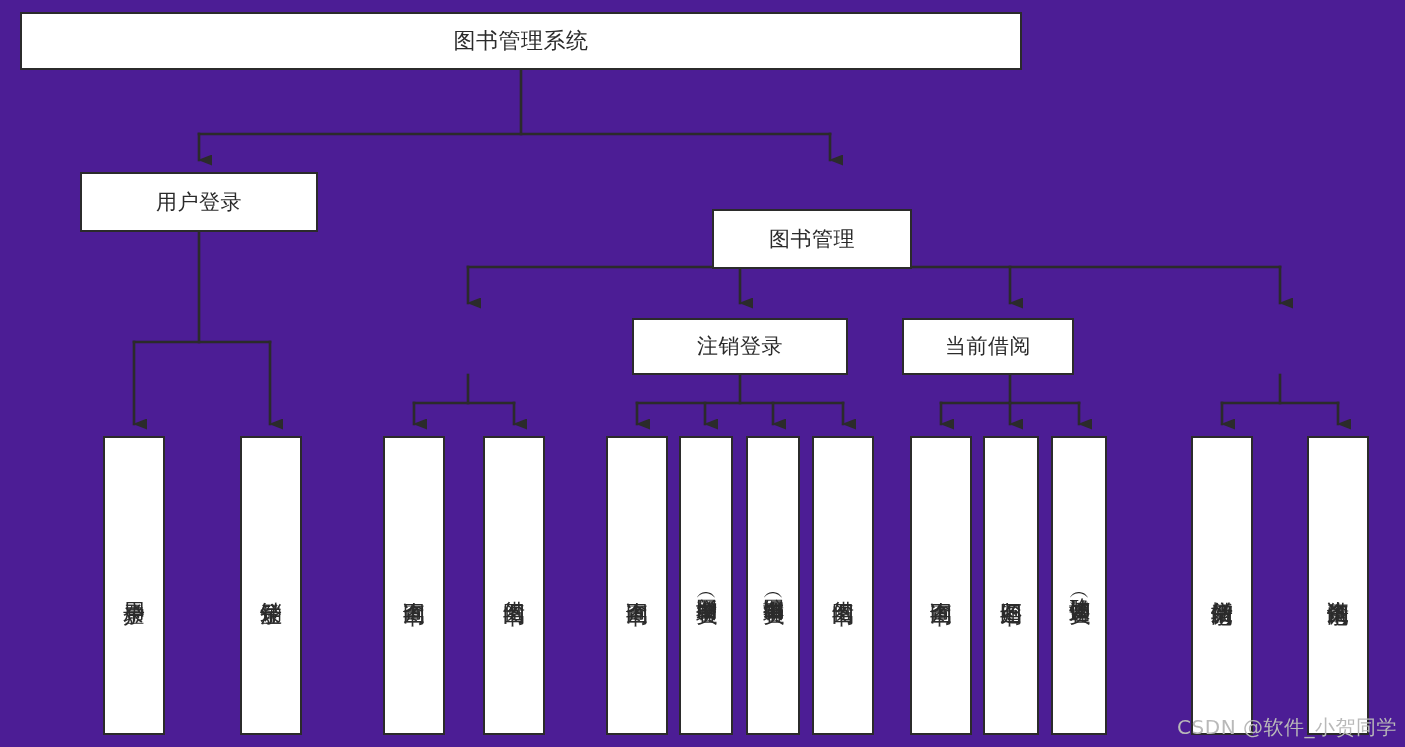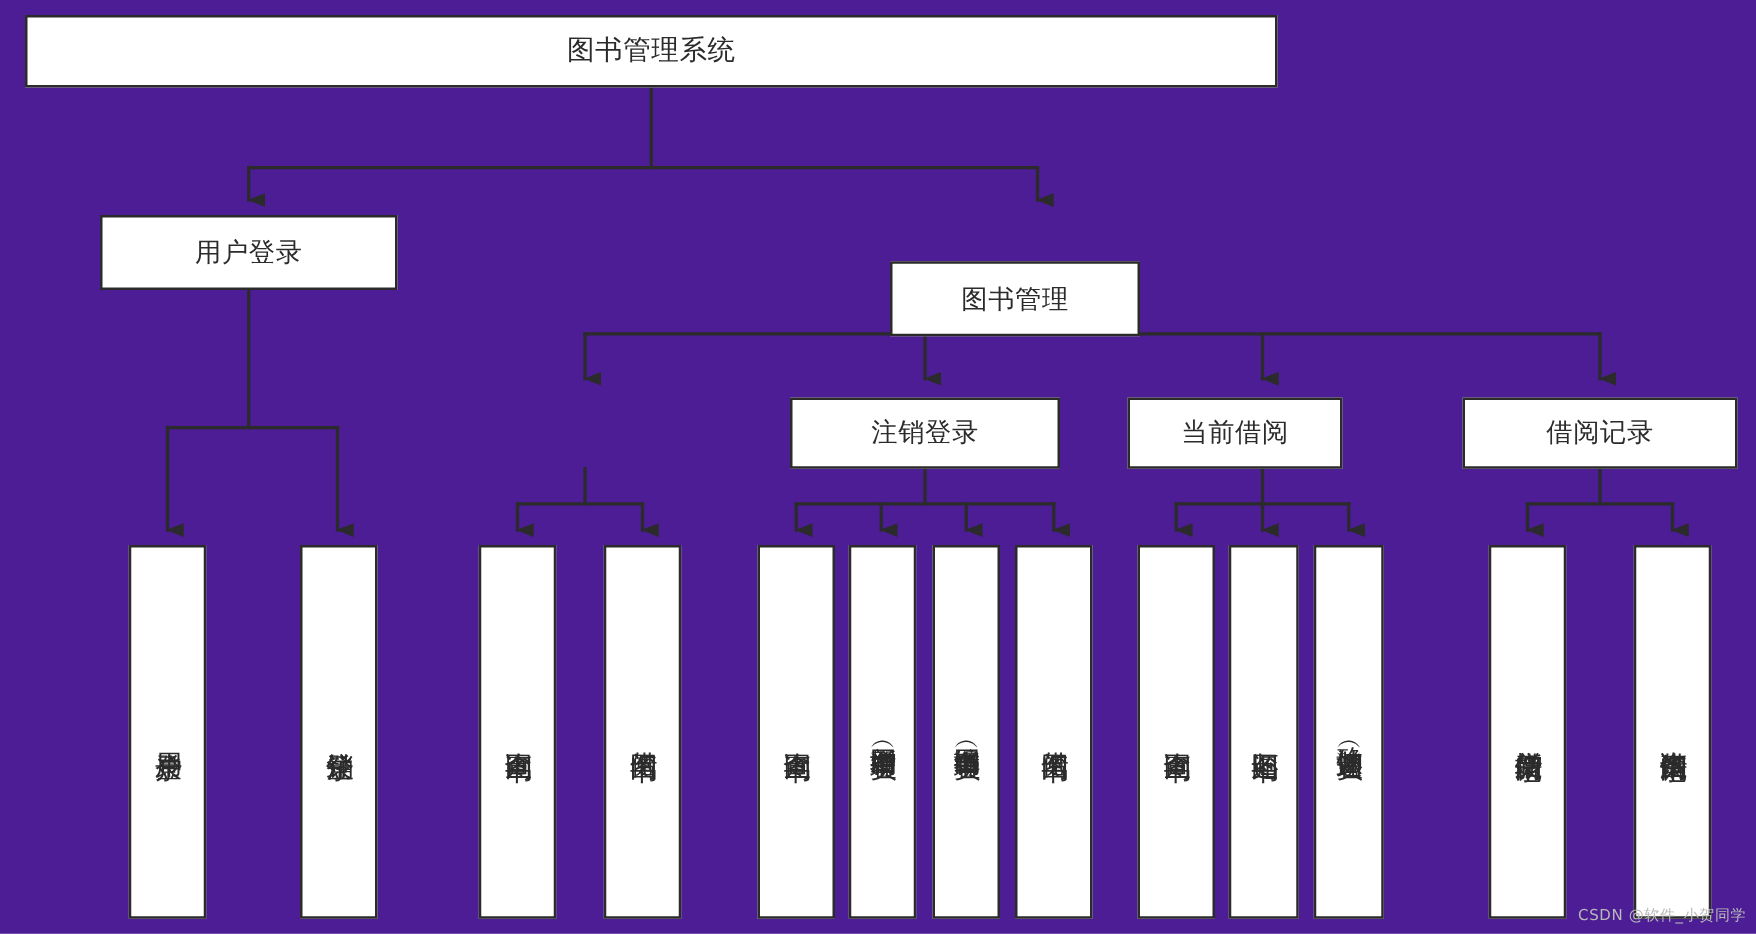--- a/index.html
+++ b/index.html
@@ -63,21 +63,21 @@
     max-height: 100%;
   }
   .node.vertical.tall .label {
     font-size: 21px;
     line-height: 1.12;
   }
   #watermark {
     position: absolute;
     right: 8px;
     bottom: 6px;
-    font-size: 12px;
+    font-size: 20px;
     color: #b9b9b9;
     letter-spacing: 0.5px;
     white-space: nowrap;
     font-family: "DejaVu Sans", "Liberation Sans", sans-serif;
   }
 </style>
 </head>
 <body>
 
 <div id="diagram-root">
@@ -142,23 +142,20 @@
   <div class="node horizontal" style="left:712px; top:172px; width:200px; height:60px;margin-top:37px;">
     <span class="label">图书管理</span>
   </div>
 
   <div class="node horizontal" style="left:632px; top:318px; width:216px; height:57px;">
     <span class="label">注销登录</span>
   </div>
   <div class="node horizontal" style="left:902px; top:318px; width:172px; height:57px;">
     <span class="label">当前借阅</span>
   </div>
-  <div class="node horizontal" style="left:1170px; top:318px; width:220px; height:57px;">
-    <span class="label">借阅记录</span>
-  </div>
 
   <div class="node vertical" style="left:103px; top:436px; width:62px; height:299px;">
     <span class="label">用户登录</span>
   </div>
   <div class="node vertical" style="left:240px; top:436px; width:62px; height:299px;">
     <span class="label">注销登录</span>
   </div>
 
   <div class="node vertical" style="left:383px; top:436px; width:62px; height:299px;">
     <span class="label">查询图书</span>

